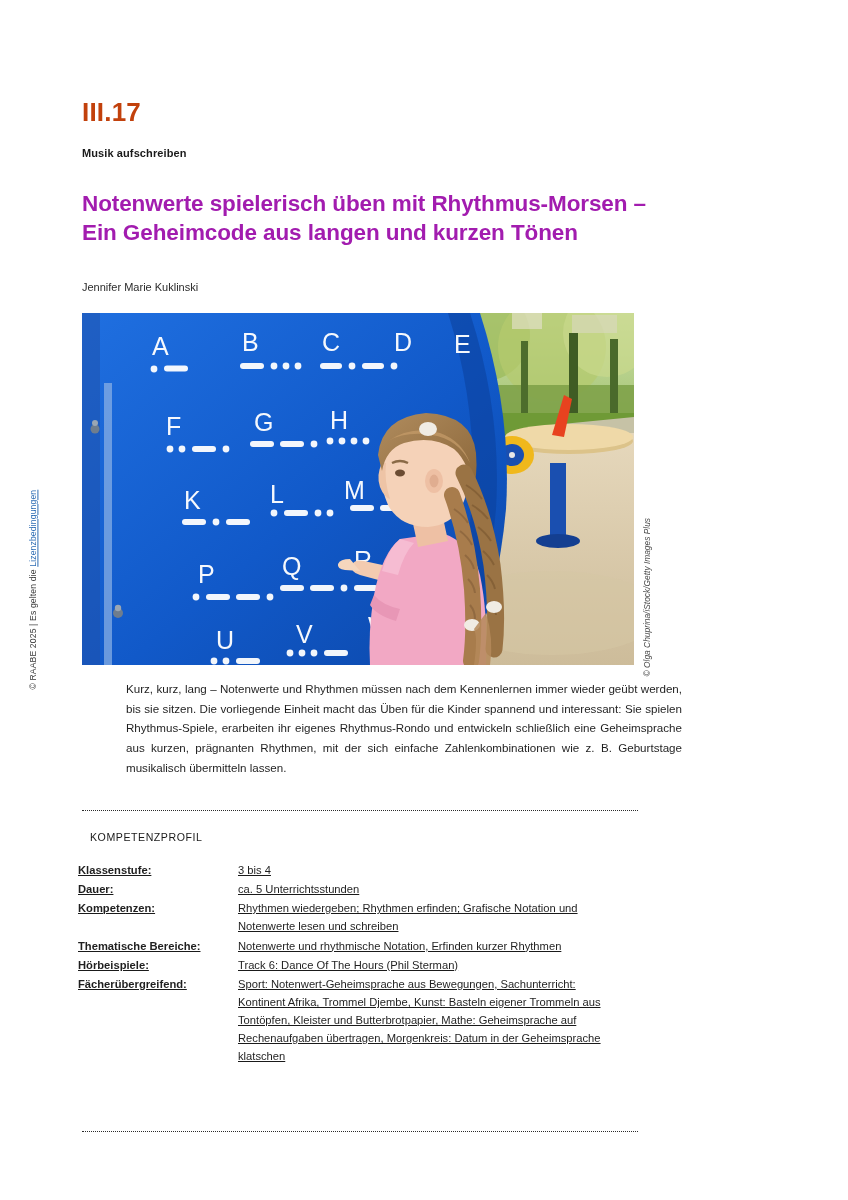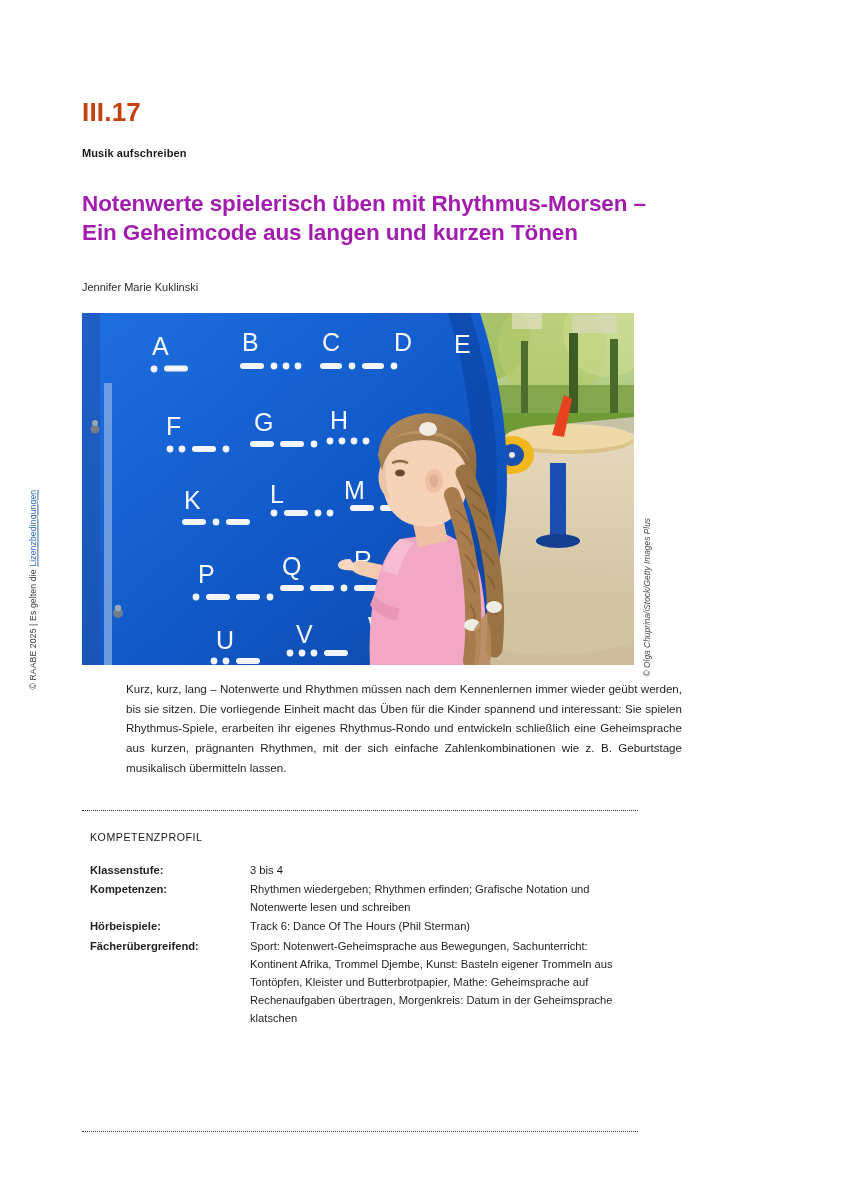--- a/index.html
+++ b/index.html
@@ -142,24 +142,25 @@
     position: absolute;
     left: 90px;
     top: 831px;
     font-size: 10.6px;
     font-weight: normal;
     letter-spacing: 0.55px;
     color: #1a1a1a;
   }
   .kp-table {
     position: absolute;
-    left: 90px;
+    left: 78px;
     top: 861px;
     width: 548px;
     border-collapse: collapse;
+    text-decoration: underline;
   }
   .kp-table td {
     vertical-align: top;
     font-size: 11.2px;
     line-height: 1.62;
     padding: 0 0 1px 0;
     color: #1f1f1f;
   }
   .kp-label {
     width: 160px;
@@ -379,24 +380,32 @@
 <div class="rule rule-top"></div>
 <div class="kp-heading">KOMPETENZPROFIL</div>
 
 <table class="kp-table">
   <tbody>
     <tr>
       <td class="kp-label">Klassenstufe:</td>
       <td class="kp-value">3 bis 4</td>
     </tr>
     <tr>
+      <td class="kp-label">Dauer:</td>
+      <td class="kp-value">ca. 5 Unterrichtsstunden</td>
+    </tr>
+    <tr>
       <td class="kp-label">Kompetenzen:</td>
       <td class="kp-value">Rhythmen wiedergeben; Rhythmen erfinden; Grafische Notation und Notenwerte lesen und schreiben</td>
     </tr>
     <tr>
+      <td class="kp-label">Thematische Bereiche:</td>
+      <td class="kp-value">Notenwerte und rhythmische Notation, Erfinden kurzer Rhythmen</td>
+    </tr>
+    <tr>
       <td class="kp-label">Hörbeispiele:</td>
       <td class="kp-value">Track 6: Dance Of The Hours (Phil Sterman)</td>
     </tr>
     <tr>
       <td class="kp-label">Fächerübergreifend:</td>
       <td class="kp-value">Sport: Notenwert-Geheimsprache aus Bewegungen, Sachunterricht: Kontinent Afrika, Trommel Djembe, Kunst: Basteln eigener Trommeln aus Tontöpfen, Kleister und Butterbrotpapier, Mathe: Geheimsprache auf Rechenaufgaben übertragen, Morgenkreis: Datum in der Geheimsprache klatschen</td>
     </tr>
   </tbody>
 </table>
 

